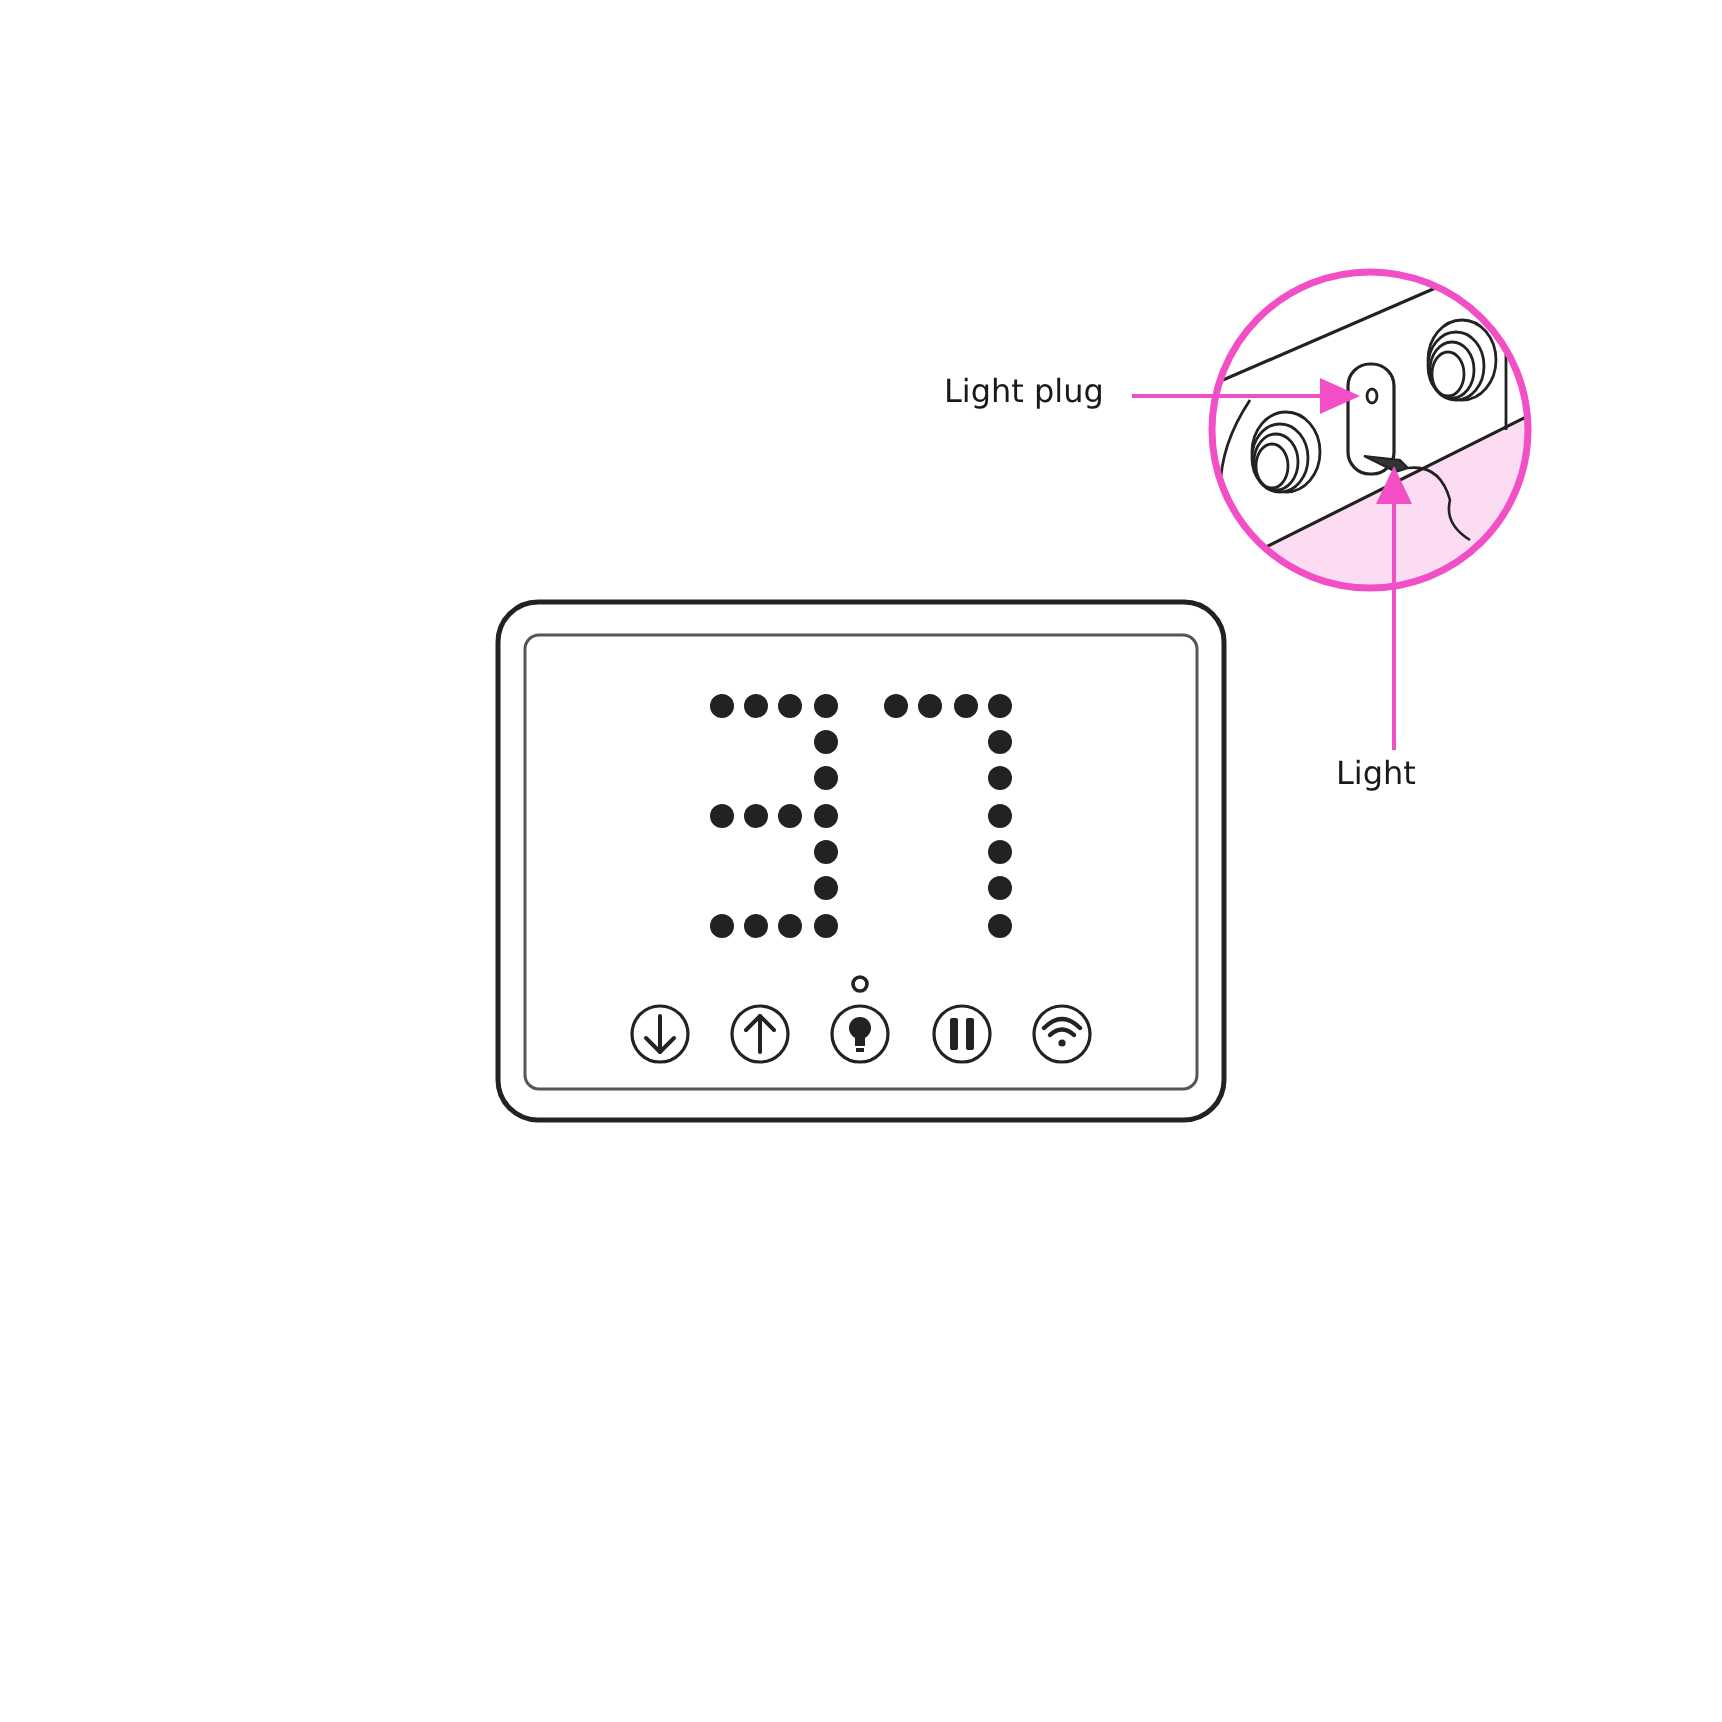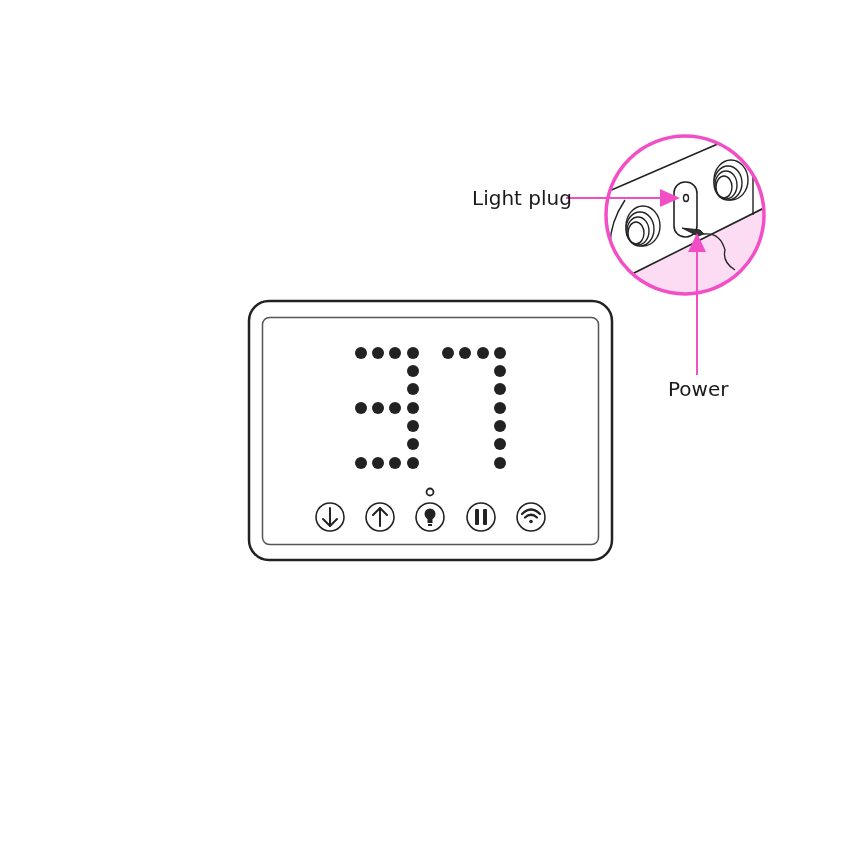--- a/index.html
+++ b/index.html
@@ -1,18 +1,18 @@
 <!DOCTYPE html>
 <html><head>
 <meta charset="utf-8">
 <style>
   html,body{margin:0;padding:0;background:#ffffff;}
   body{width:861px;height:861px;position:relative;overflow:hidden;font-family:"Liberation Sans",sans-serif;}
   svg{position:absolute;left:0;top:0;}
-  .label{position:absolute;font-size:20px;color:#1a1a1a;font-family:"DejaVu Sans",sans-serif;white-space:nowrap;}
+  .label{position:absolute;font-size:16px;color:#1a1a1a;font-family:"DejaVu Sans",sans-serif;white-space:nowrap;}
 </style>
 </head>
 <body>
 
 <svg width="861" height="861" viewBox="0 0 861 861">
 
   <rect x="249" y="301" width="363" height="259" rx="20" fill="#fff" stroke="#222" stroke-width="2.5"></rect>
   <rect x="262.5" y="317.5" width="336" height="227" rx="7" fill="#fff" stroke="#555" stroke-width="1.5"></rect>
 
   <g fill="#222">
@@ -131,13 +131,13 @@
     <polygon points="680,198 660,189 660,207" fill="#f24fc6"></polygon>
   </g>
 
   <g>
     <line x1="697" y1="375" x2="697" y2="250" stroke="#f24fc6" stroke-width="2"></line>
     <polygon points="697,233 688,252 706,252" fill="#f24fc6"></polygon>
   </g>
 </svg>
 
 <div class="label" style="left:472px;top:186px;">Light plug</div>
-<div class="label" style="left:668px;top:377px;">Power</div>
+<div class="label" style="left:668px;top:377px;">Light</div>
 
 </body></html>

